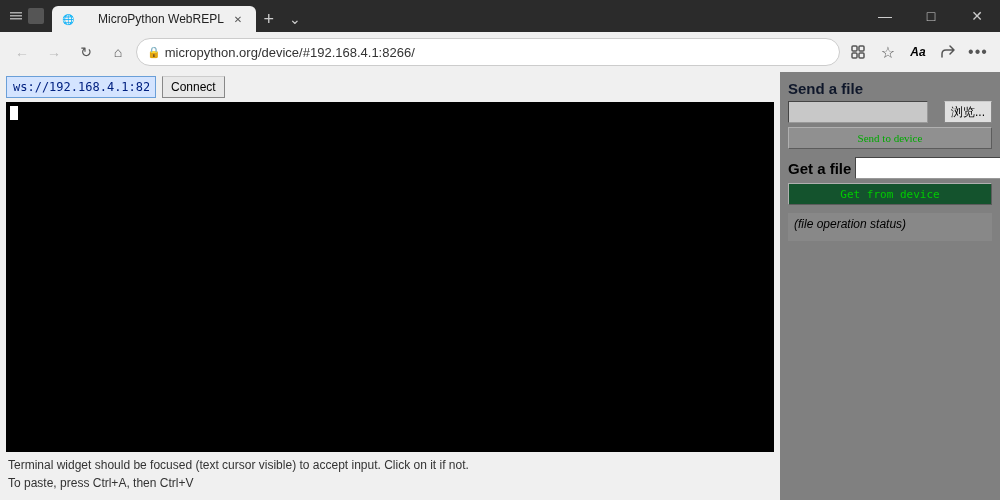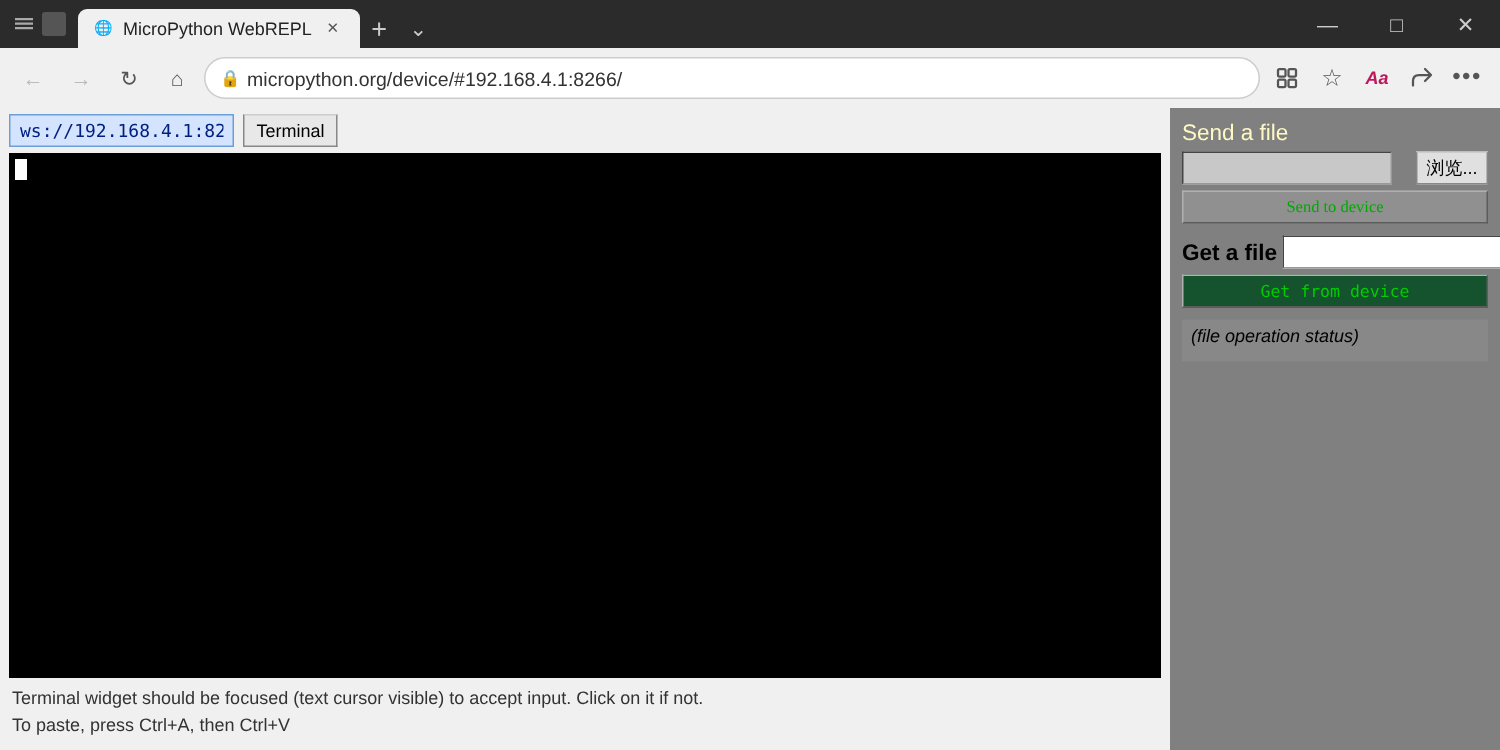--- a/index.html
+++ b/index.html
@@ -73,21 +73,21 @@
       line-height: 1.5;
     }
 
     
     .right-panel {
       width: 220px; background: #808080; padding: 8px; display: flex;
       flex-direction: column; gap: 8px; flex-shrink: 0;
     }
     .panel-section { background: #808080; }
     .panel-title {
-      font-size: 15px; font-weight: normal; color: #fef9c3; margin-bottom: 4px;
+      font-size: 15px; font-weight: bold; color: #0f172a; margin-bottom: 4px;
     }
     .panel-row { display: flex; align-items: center; gap: 16px; margin-bottom: 4px; }
     .file-input-area {
       flex: 1; background: #c8c8c8; border: 1px inset #999; height: 22px;
       font-size: 11px; display: flex; align-items: center;
     }
     .browse-btn {
       background: #e0e0e0; border: 1px solid #888; border-top-color: #ccc;
       font-size: 12px; padding: 2px 6px; height: 22px; cursor: pointer;
       white-space: nowrap;
@@ -134,21 +134,21 @@
               <rect x="2" y="4" width="12" height="1.5" fill="#aaa"></rect>
               <rect x="2" y="7" width="12" height="1.5" fill="#aaa"></rect>
               <rect x="2" y="10" width="12" height="1.5" fill="#aaa"></rect>
             </svg>
         </div>
         <div style="width:16px;height:16px;background:#555;border-radius:2px;"></div>
       </div>
 
       <div style="display:flex;align-items:center;gap:6px;background:#f0f0f0;height:26px;padding:0 10px;border-radius:6px 6px 0 0;min-width:180px;max-width:220px;margin-top:6px;">
         <div style="width:14px;height:14px;display:flex;align-items:center;justify-content:center;font-size:10px;">🌐</div>
-        <span style="flex:1;font-size:12px;color:#222;white-space:nowrap;overflow:hidden;text-overflow:ellipsis;">MicroPython WebREPL</span>
+        <span style="flex:1;font-size:12px;color:#222;white-space:nowrap;overflow:hidden;text-overflow:ellipsis;margin-left:16px;">MicroPython WebREPL</span>
         <span style="width:16px;height:16px;border-radius:50%;display:flex;align-items:center;justify-content:center;font-size:10px;color:#555;cursor:pointer;">✕</span>
       </div>
 
       <div style="width:26px;height:26px;display:flex;align-items:center;justify-content:center;color:#ccc;font-size:18px;cursor:pointer;border-radius:4px;margin-top:6px;">
         <span>+</span>
       </div>
       <div style="width:26px;height:26px;display:flex;align-items:center;justify-content:center;color:#ccc;font-size:14px;cursor:pointer;border-radius:4px;margin-top:6px;">
         <span>⌄</span>
       </div>
       <div style="flex:1;"></div>
@@ -188,41 +188,41 @@
             <rect x="2" y="2" width="5" height="5" rx="1" stroke="#555" stroke-width="1.5"></rect>
             <rect x="9" y="2" width="5" height="5" rx="1" stroke="#555" stroke-width="1.5"></rect>
             <rect x="2" y="9" width="5" height="5" rx="1" stroke="#555" stroke-width="1.5"></rect>
             <rect x="9" y="9" width="5" height="5" rx="1" stroke="#555" stroke-width="1.5"></rect>
           </svg>
       </div>
       <div class="nav-icon-btn">
         <span style="font-size:16px;color:#555;">☆</span>
       </div>
       <div class="nav-icon-btn">
-        <span style="font-size:12px;color:#be185d;font-style:italic;font-weight:bold;">Aa</span>
+        <span style="font-size:12px;color:#000000;font-style:italic;font-weight:bold;">Aa</span>
       </div>
       <div class="nav-icon-btn">
         <svg width="16" height="16" viewBox="0 0 16 16" fill="none">
             <path d="M10 2L14 6L10 10M14 6H6C4 6 2 7 2 10V13" stroke="#555" stroke-width="1.5" stroke-linecap="round" stroke-linejoin="round"></path>
           </svg>
       </div>
       <div class="nav-icon-btn">
         <span style="font-size:16px;color:#555;letter-spacing:1px;">•••</span>
       </div>
     </div>
   </div>
 
   <div class="page-content">
     <div class="page-main">
 
       <div class="terminal-area">
         <div class="terminal-toolbar">
           <input class="ws-address-input" type="text" value="ws://192.168.4.1:8266" readonly="" style="background: rgb(212, 228, 255); border: 1px solid rgb(106, 159, 216); color: rgb(0, 32, 128); font-size: 12px; padding: 2px 6px; height: 22px; width: 150px; font-family: monospace;">
           <button class="connect-btn">
-            <span>Terminal</span>
+            <span>Connect</span>
           </button>
         </div>
         <div class="terminal">
           <div class="terminal-cursor"></div>
         </div>
         <div class="terminal-hint">
           <span>Terminal widget should be focused (text cursor visible) to accept input. Click on it if not.</span><br>
           <span>To paste, press Ctrl+A, then Ctrl+V</span>
         </div>
       </div>

